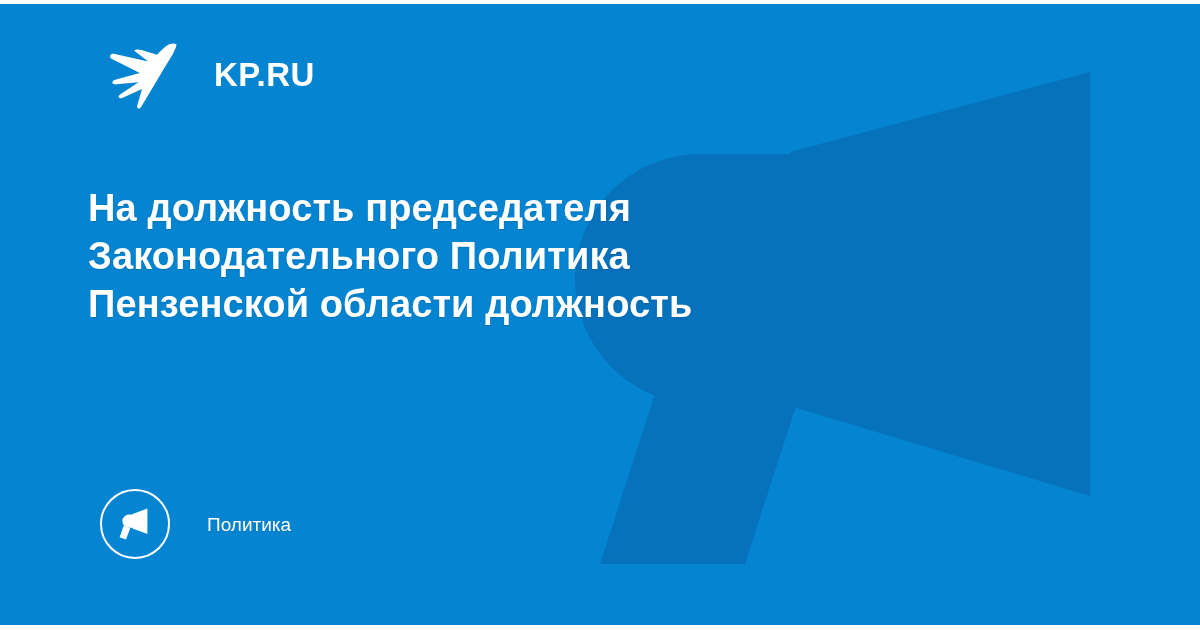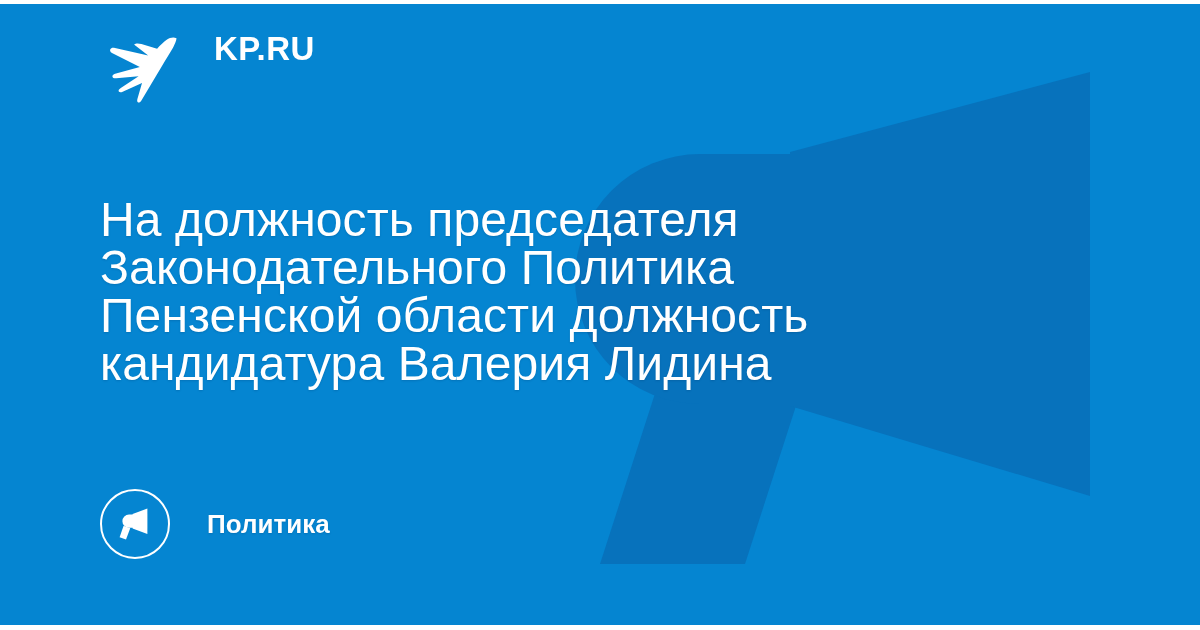--- a/index.html
+++ b/index.html
@@ -36,23 +36,23 @@
     top: 0;
     width: 1200px;
     height: 621px;
     pointer-events: none;
   }
 
   
   .brand {
     position: absolute;
     left: 108px;
-    top: 28px;
+    top: 34px;
     display: flex;
-    align-items: flex-start;
+    align-items: center;
     height: 72px;
   }
   .brand-bird {
     width: 76px;
     height: 72px;
     display: block;
     flex: 0 0 auto;
   }
   .brand-word {
     margin-left: 30px;
@@ -63,24 +63,24 @@
     line-height: 1;
     white-space: nowrap;
   }
 
   
   .headline {
     position: absolute;
     left: 88px;
     top: 180px;
     width: 900px;
-    margin: 12px;
+    margin: 0;
     color: #ffffff;
-    font-size: 48px;
-    font-weight: 400;
+    font-size: 38px;
+    font-weight: 700;
     line-height: 48px;
     letter-spacing: 0.1px;
     text-shadow: 0 1px 2px rgba(0, 40, 80, 0.18);
   }
   .headline-line { display: block; white-space: nowrap; }
 
   
   .category {
     position: absolute;
     left: 100px;
@@ -101,22 +101,22 @@
   .category-circle svg {
     position: absolute;
     left: 50%;
     top: 50%;
     transform: translate(-50%, -50%);
     display: block;
   }
   .category-label {
     margin-left: 37px;
     color: #ffffff;
-    font-size: 26px;
-    font-weight: 700;
+    font-size: 19px;
+    font-weight: 400;
     line-height: 1;
     white-space: nowrap;
     text-shadow: 0 1px 2px rgba(0, 40, 80, 0.18);
   }
 </style>
 </head>
 <body>
 
 <div id="card">
 
@@ -143,21 +143,20 @@
                  L34.0 51.0 l-4.6 16.0 c-0.5 1.9-0.2 3.1 0.8 3.5 1.0 0.4 2.1-0.3 3.2-2.0
                  L48.6 43.0 c5.6-9.4 10.6-17.6 14.6-24.2 3.6-6.0 5.1-10.2 5.3-12.6 z"></path>
       </svg>
       <span class="brand-word">KP.RU</span>
     </div>
 
     <h1 class="headline">
       <span class="headline-line">На должность председателя</span>
       <span class="headline-line">Законодательного Политика</span>
       <span class="headline-line">Пензенской области должность</span>
-      <span class="headline-line">кандидатура Валерия Лидина</span>
     </h1>
 
     <div class="category">
       <span class="category-circle">
         <svg width="38" height="34" viewBox="0 0 38 34" aria-hidden="true">
 
           <path fill="#ffffff" d="M7.6 18.8 L14.2 21.2 L10.0 32.6 L3.6 30.2 Z"></path>
 
           <path fill="#ffffff" d="M13.0 7.6 A 6.6 6.6 0 0 0 13.0 20.8 L18.0 20.8 L18.0 7.6 Z"></path>
 

